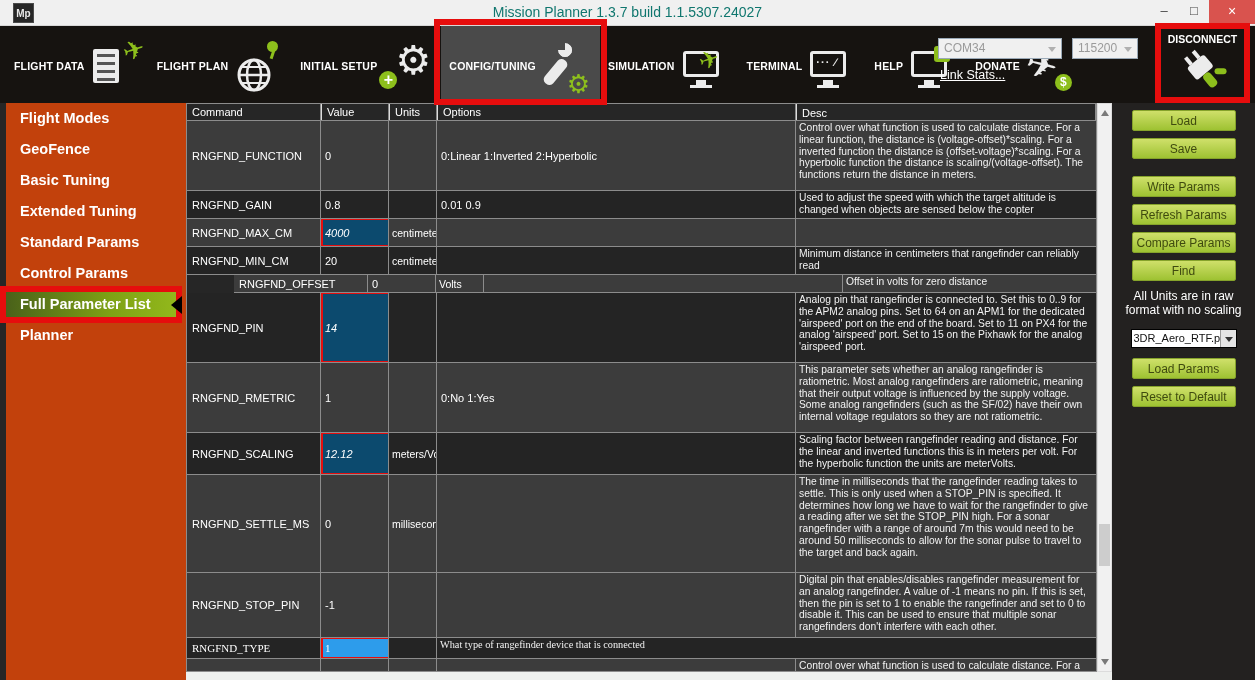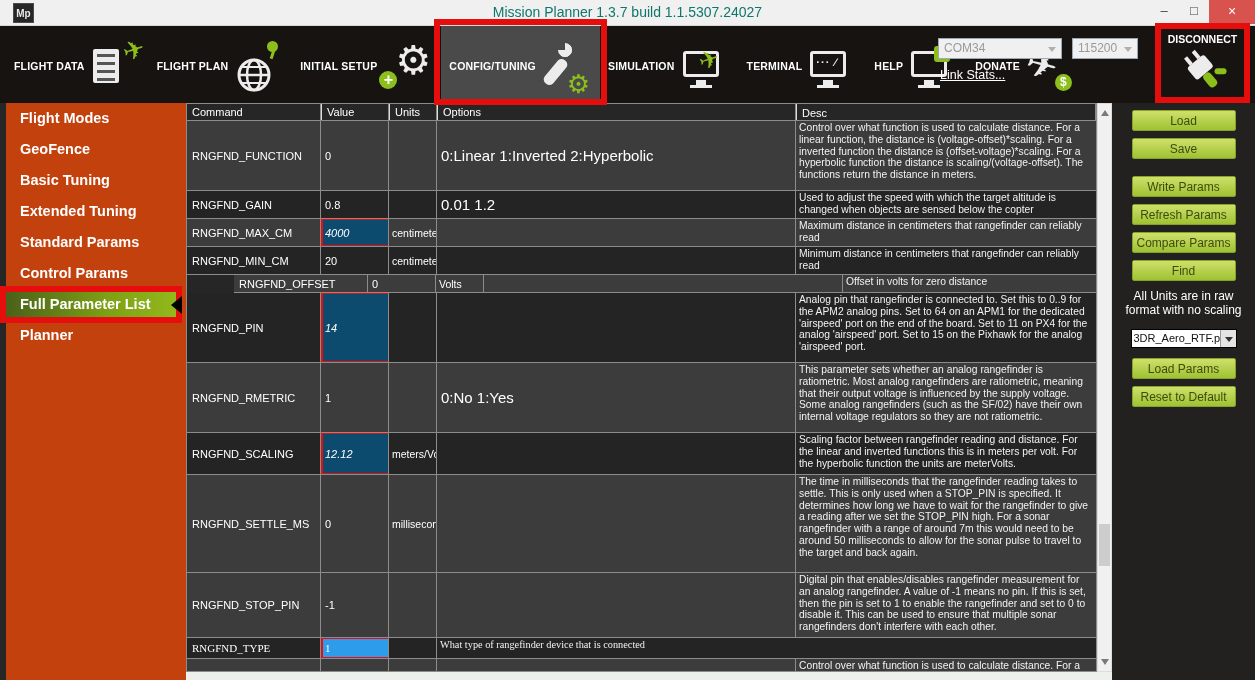--- a/index.html
+++ b/index.html
@@ -88,21 +88,21 @@
 
   
   .paramtable{position:absolute;left:186px;top:103px;width:911px;height:569px;background:#262626;
               border:1px solid #8c8c8c;overflow:hidden;}
   .tr{display:flex;border-bottom:1px solid #8c8c8c;overflow:hidden;}
   .tr.light{background:#3c3c3c;} .tr.dark{background:#242424;}
   .td{border-right:1px solid #8c8c8c;overflow:hidden;color:#fff;position:relative;}
   .c1{width:134px;font-size:11px;display:flex;align-items:center;padding-left:5px;}
   .c2{width:68px;font-size:11px;display:flex;align-items:center;padding-left:4px;}
   .c3{width:48px;font-size:10.5px;display:flex;align-items:center;padding-left:3px;white-space:nowrap;}
-  .c4{width:359px;font-size:15px;display:flex;align-items:center;padding-left:4px;white-space:nowrap;}
+  .c4{width:359px;font-size:11px;display:flex;align-items:center;padding-left:4px;white-space:nowrap;}
   .c5{flex:1;font-size:10.3px;line-height:11.8px;padding:1px 3px;border-right:none;color:#f2f2f2;}
   .thead{display:flex;height:17px;background:#262626;border-bottom:1px solid #8c8c8c;}
   .th{color:#fff;font-size:11px;line-height:16px;padding-left:5px;border-right:1px solid #8c8c8c;
       border-left:1px solid #dcdcdc;overflow:hidden;}
   .th:first-child{border-left:none;}
   .hl-green{background:#0c4a6e;font-style:italic;}
   .hl-blue{background:#2d9ceb;}
   .cell-frame{position:absolute;left:-4px;right:-6px;top:-5px;bottom:-5px;border:6px solid #e60d0d;pointer-events:none;z-index:30;}
 
   
@@ -278,29 +278,28 @@
           <div class="td c1">RNGFND_FUNCTION</div>
           <div class="td c2">0</div>
           <div class="td c3"></div>
           <div class="td c4">0:Linear 1:Inverted 2:Hyperbolic</div>
           <div class="td c5">Control over what function is used to calculate distance. For a linear function, the distance is (voltage-offset)*scaling. For a inverted function the distance is (offset-voltage)*scaling. For a hyperbolic function the distance is scaling/(voltage-offset). The functions return the distance in meters.</div>
         </div>
         <div class="tr dark" style="height: 28px;">
           <div class="td c1">RNGFND_GAIN</div>
           <div class="td c2">0.8</div>
           <div class="td c3"></div>
-          <div class="td c4">0.01 1.2</div>
+          <div class="td c4">0.01 0.9</div>
           <div class="td c5">Used to adjust the speed with which the target altitude is changed when objects are sensed below the copter</div>
         </div>
         <div class="tr light" style="height: 28px;">
           <div class="td c1">RNGFND_MAX_CM</div>
           <div class="td c2 hl-green">4000<div class="cell-frame"></div></div>
           <div class="td c3">centimeters</div>
           <div class="td c4"></div>
-          <div class="td c5">Maximum distance in centimeters that rangefinder can reliably read</div>
         </div>
         <div class="tr dark" style="height: 28px;">
           <div class="td c1">RNGFND_MIN_CM</div>
           <div class="td c2">20</div>
           <div class="td c3">centimeters</div>
           <div class="td c4"></div>
           <div class="td c5">Minimum distance in centimeters that rangefinder can reliably read</div>
         </div>
         <div class="tr light" style="height: 18px; margin-left: 47px;">
           <div class="td c1">RNGFND_OFFSET</div>

